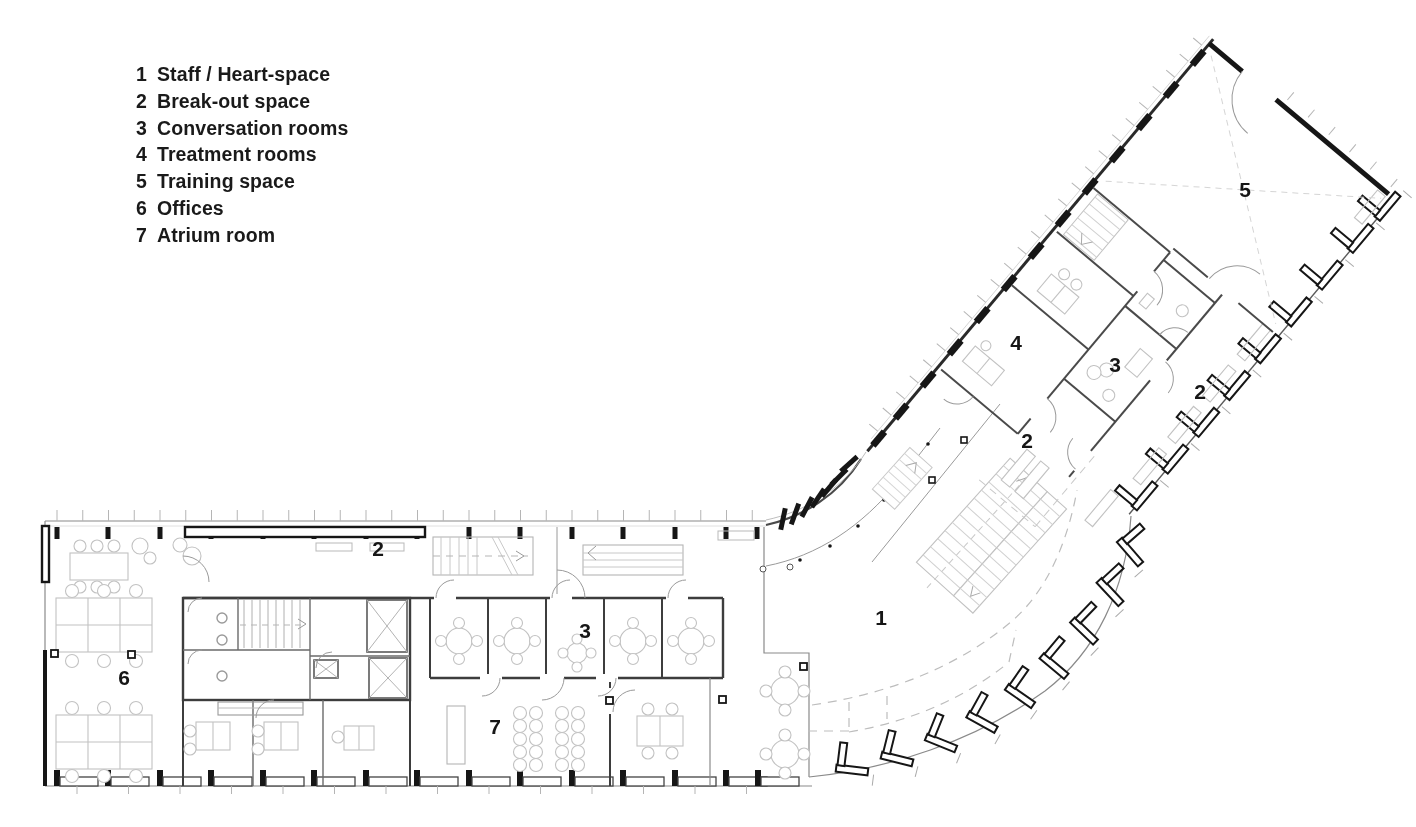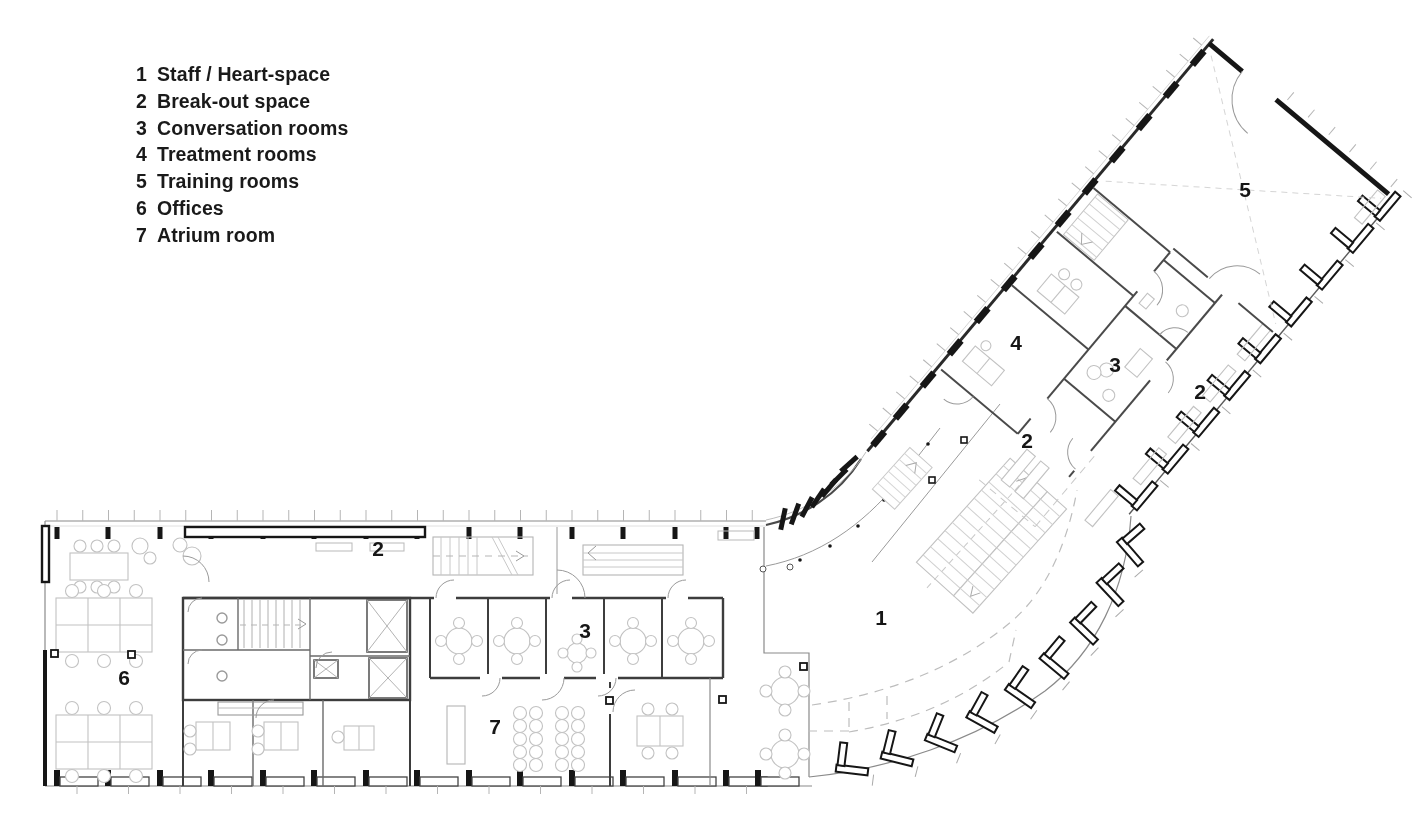--- a/index.html
+++ b/index.html
@@ -707,21 +707,21 @@
 <div class="legend">
   <span class="num">1</span>
       <span>Staff / Heart-space</span>
   <span class="num">2</span>
       <span>Break-out space</span>
   <span class="num">3</span>
       <span>Conversation rooms</span>
   <span class="num">4</span>
       <span>Treatment rooms</span>
   <span class="num">5</span>
-      <span>Training rooms</span>
+      <span>Training space</span>
   <span class="num">6</span>
       <span>Offices</span>
   <span class="num">7</span>
       <span>Atrium room</span>
 </div>
 
 <div class="rl" style="left:378px;top:549px">2</div>
 <div class="rl" style="left:585px;top:631px">3</div>
 <div class="rl" style="left:124px;top:678px">6</div>
 <div class="rl" style="left:495px;top:727px">7</div>

